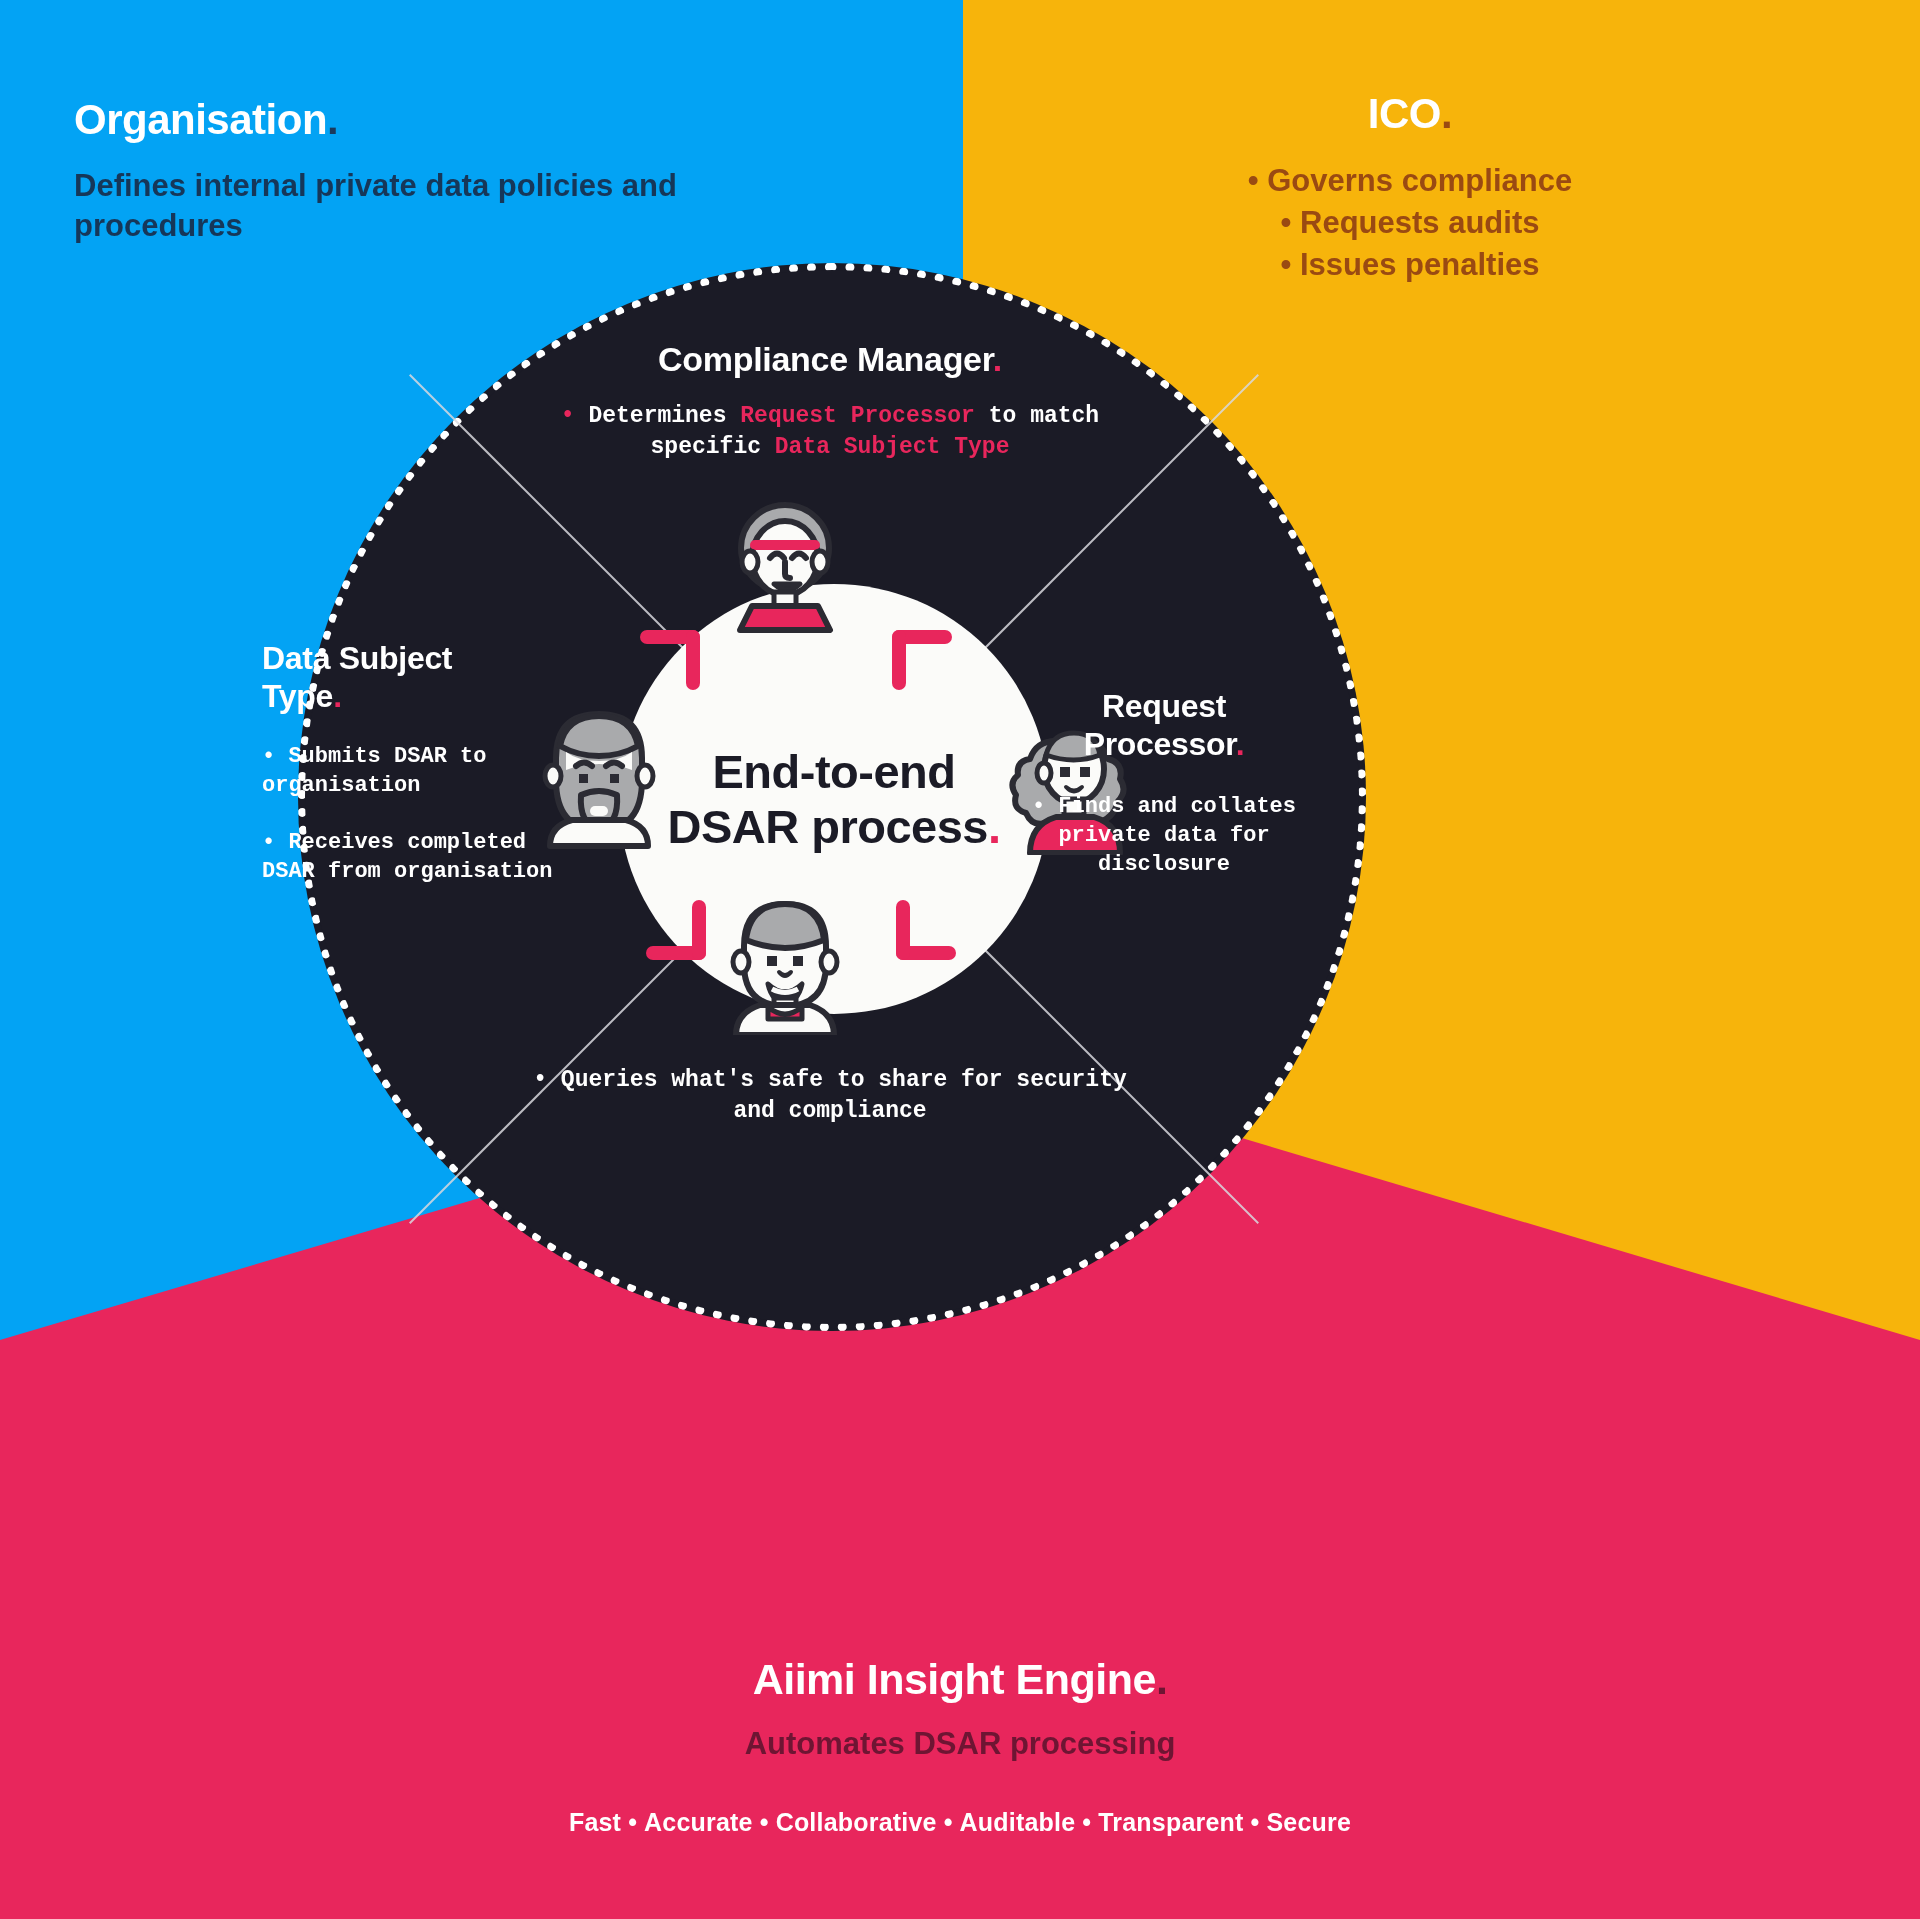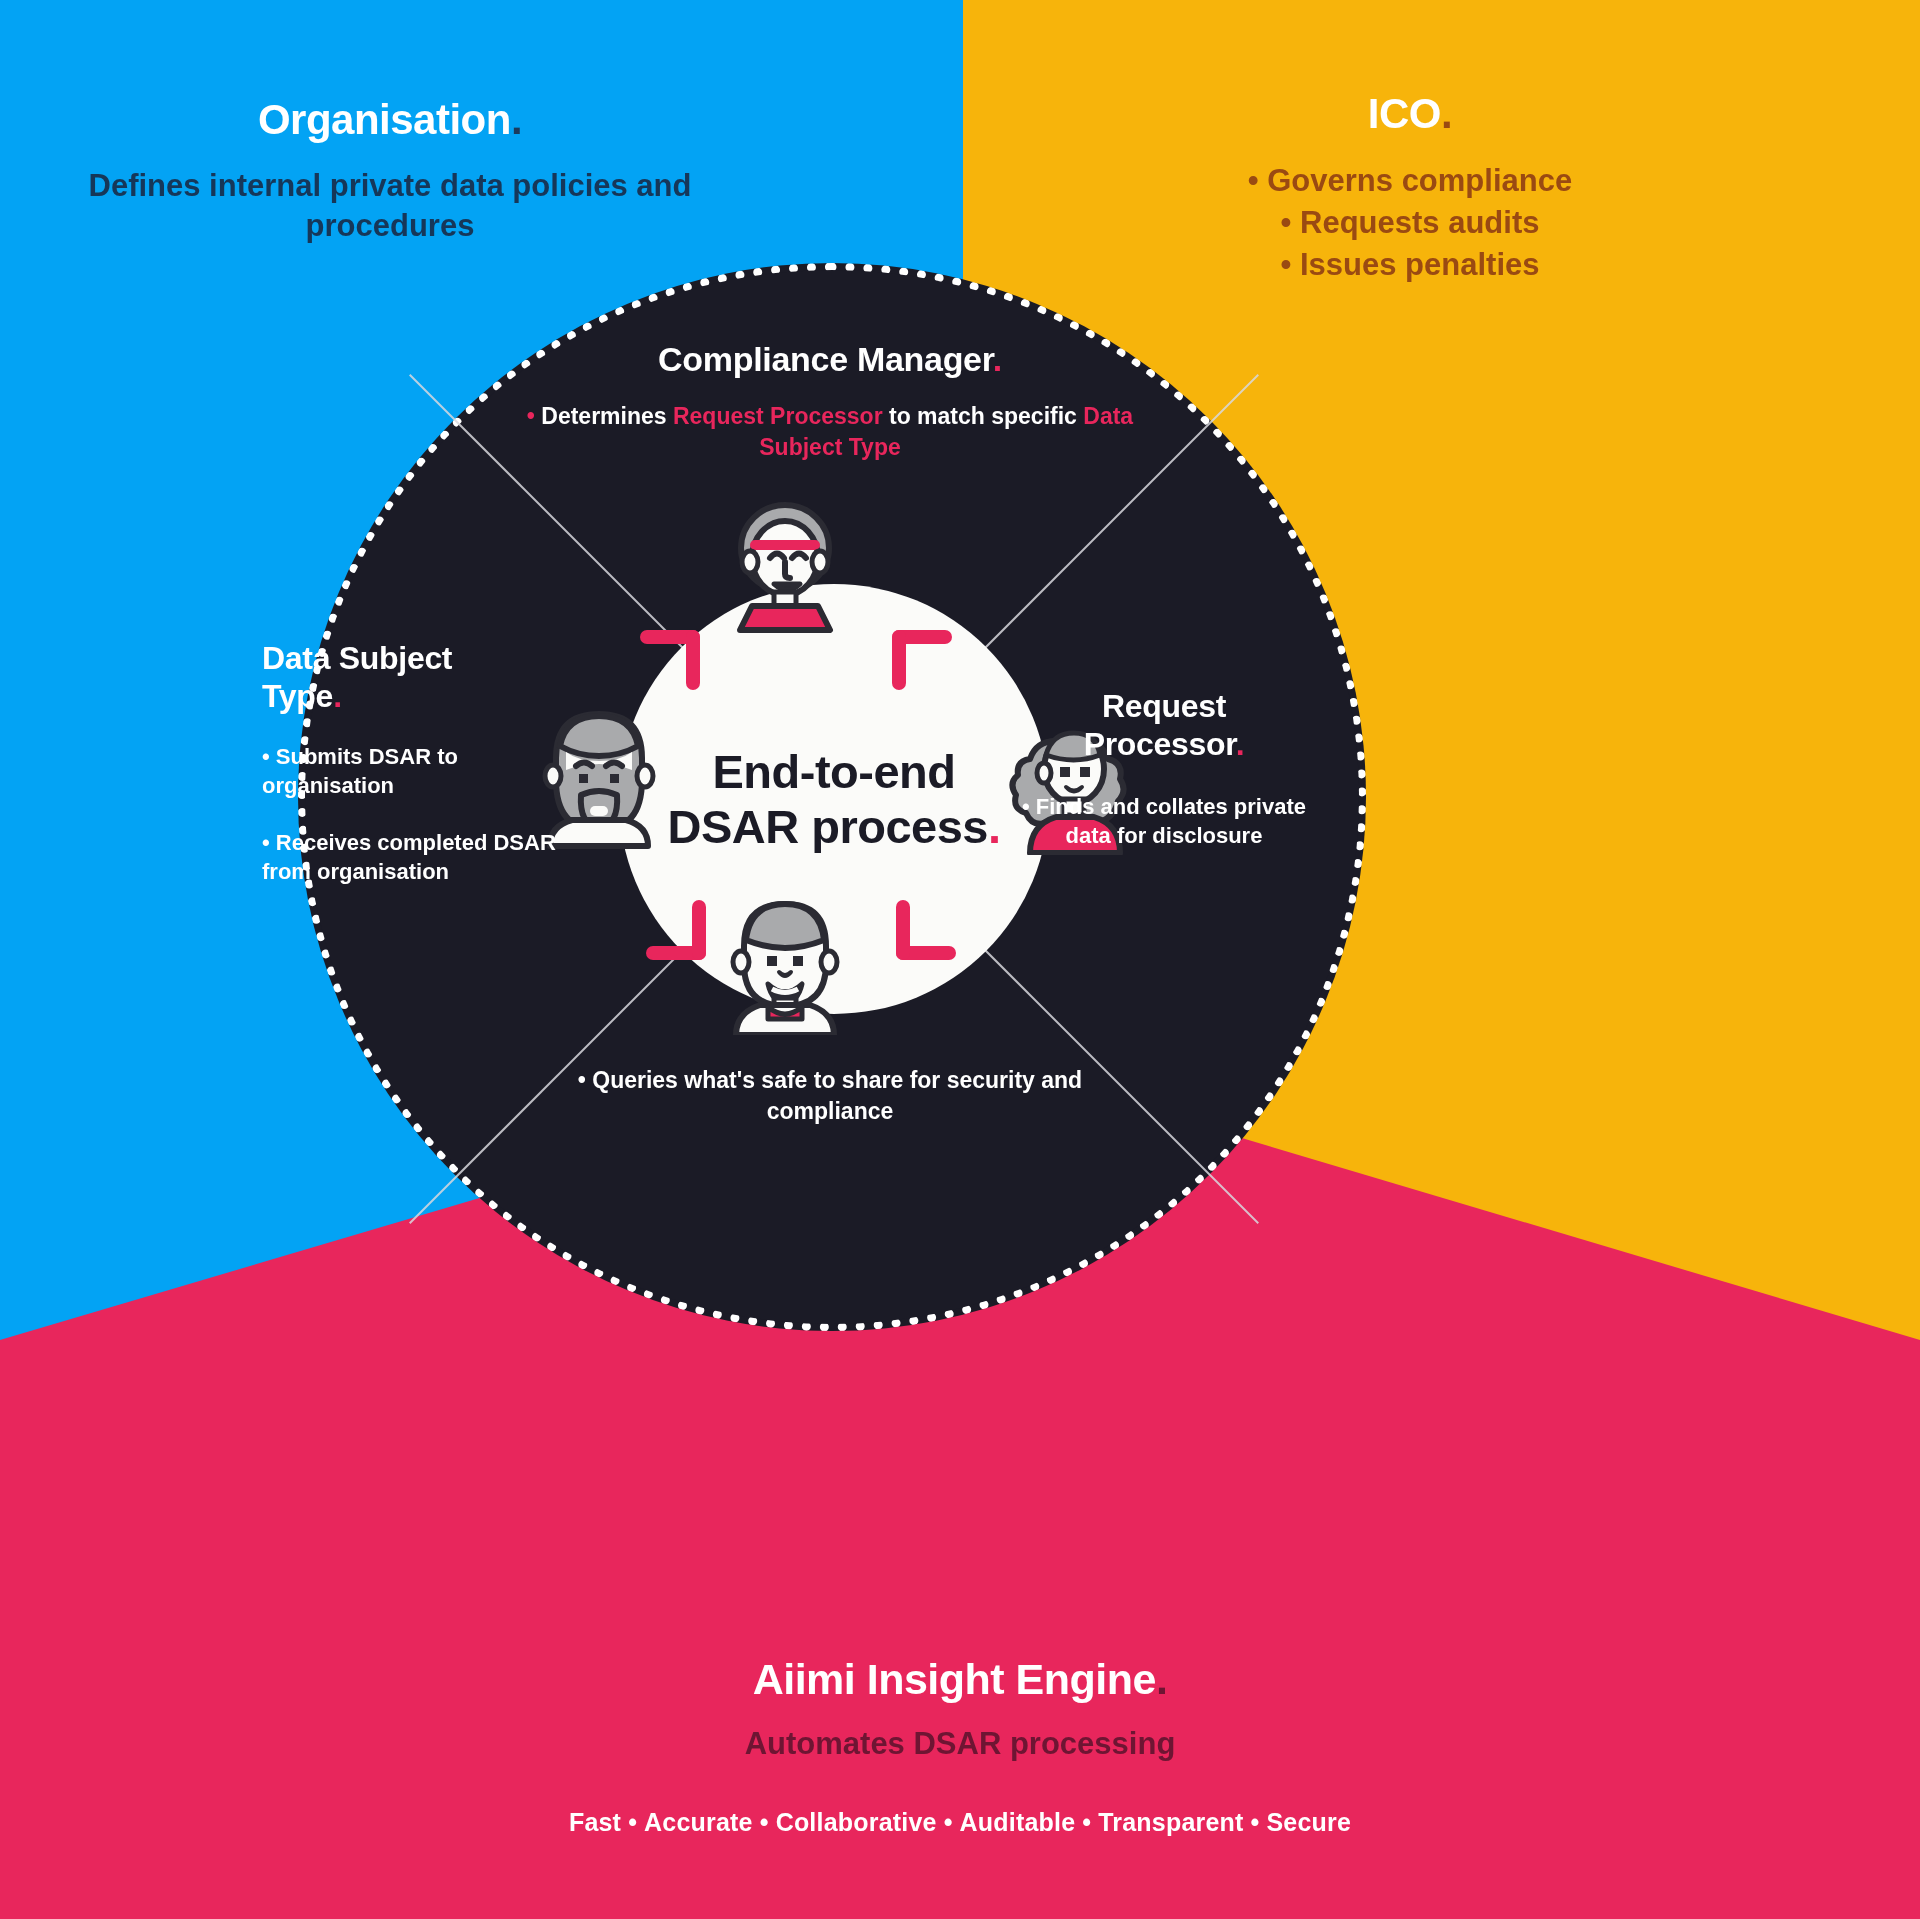--- a/index.html
+++ b/index.html
@@ -44,21 +44,21 @@
 
   
   .bracket{ position:absolute; }
   .bracket i{ position:absolute; background:#E8265C; border-radius:7px; display:block; }
   .bracket .h{ width:60px; height:14px; }
   .bracket .v{ width:14px; height:60px; }
 
   
   .q-title{ color:#ffffff; font-weight:bold; letter-spacing:-0.3px; }
   .q-title .dot{ color:#E8265C; }
-  .q-bullets{ color:#ffffff; font-weight:bold; }
+  .q-bullets{ color:#ffffff; font-weight:bold;font-family:Liberation Mono, monospace; }
   .q-bullets .b{ display:block; }
   .q-bullets .bullet{ color:#E8265C; }
   .hl{ color:#E8265C; }
 
   #cm-block{ position:absolute; left:520px; top:340px; width:620px; text-align:center; }
   #cm-block .q-title{ font-size:34px; }
   #cm-block .q-bullets{ font-size:23px; line-height:1.33; margin-top:22px; }
 
   #dst-block{ position:absolute; left:262px; top:640px; width:300px; text-align:left; }
   #dst-block .q-title{ font-size:32px; line-height:1.18; }
@@ -67,21 +67,21 @@
 
   #rp-block{ position:absolute; left:1008px; top:688px; width:312px; text-align:center; }
   #rp-block .q-title{ font-size:32px; line-height:1.18; }
   #rp-block .q-bullets{ font-size:22px; line-height:1.32; margin-top:28px; }
 
   #ssr-block{ position:absolute; left:530px; top:1055px; width:600px; text-align:center; }
   #ssr-block .q-title{ font-size:32px; }
   #ssr-block .q-bullets{ font-size:23px; line-height:1.33; margin-top:10px; }
 
   
-  #org-panel{ position:absolute; left:80px; top:96px; width:620px; text-align:center; }
+  #org-panel{ position:absolute; left:74px; top:96px; width:620px; text-align:left; }
   #org-panel .panel-title{ color:#ffffff; font-weight:bold; font-size:42px; letter-spacing:-0.5px; }
   #org-panel .panel-title .dot{ color:#1B3A5C; }
   #org-panel .panel-sub{ margin-top:22px; color:#163759; font-weight:bold; font-size:31px; line-height:1.28; }
 
   #ico-panel{ position:absolute; left:1050px; top:90px; width:720px; text-align:center; }
   #ico-panel .panel-title{ color:#ffffff; font-weight:bold; font-size:42px; letter-spacing:-0.5px; }
   #ico-panel .panel-title .dot{ color:#9A4A12; }
   #ico-panel .panel-list{ margin-top:22px; color:#9A4A12; font-weight:bold; font-size:31px; line-height:1.35; }
   #ico-panel .panel-list span{ display:block; }
 

